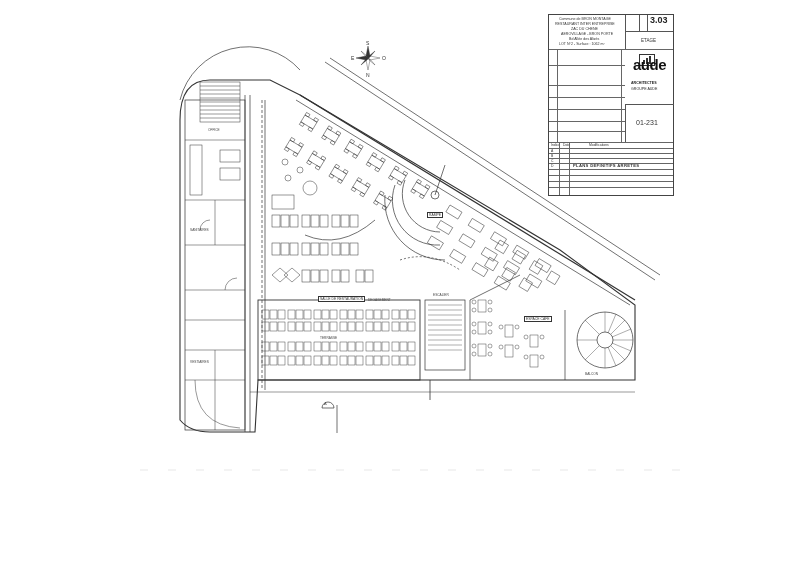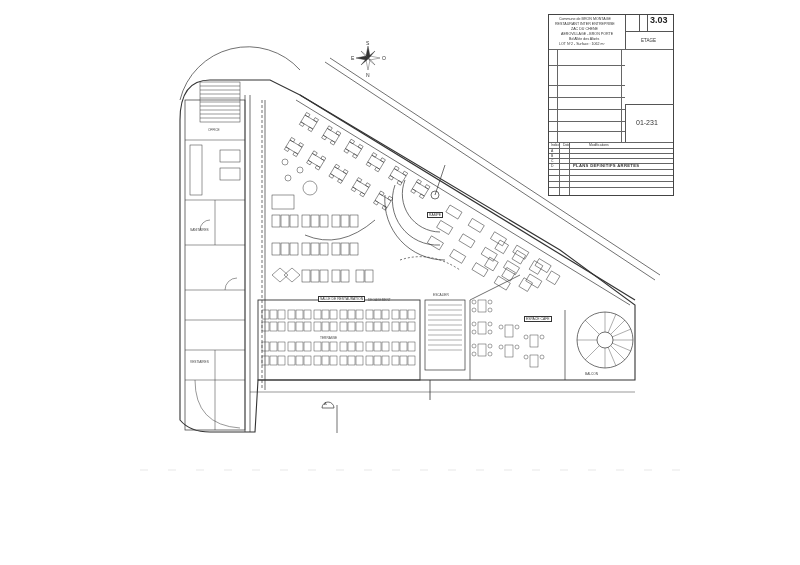--- a/index.html
+++ b/index.html
@@ -406,20 +406,30 @@
     <div class="txt" style="left:10px;top:27px;">LOT N°2 - Surface : 1062 m²</div>
   </div>
 
   <div style="position:absolute;left:76px;top:0;width:48px;height:16px;border-bottom:1px solid #555;">
     <div style="position:absolute;left:14px;top:0;width:1px;height:16px;background:#555;"></div>
     <div style="position:absolute;left:22px;top:0;width:1px;height:16px;background:#555;"></div>
     <span class="sheet-num" style="left:25px;top:3px;">3.03</span>
   </div>
   <span class="etage" style="left:92px;top:24px;">ETAGE</span>
 
+  <div style="position:absolute;left:76px;top:34px;width:48px;height:55px;border-top:1px solid #555;">
+    <div style="position:absolute;left:14px;top:4px;width:14px;height:10px;border:1px solid #333;">
+      <div style="position:absolute;left:3px;bottom:1px;width:2px;height:4px;background:#333;"></div>
+      <div style="position:absolute;left:6px;bottom:1px;width:2px;height:6px;background:#333;"></div>
+      <div style="position:absolute;left:9px;bottom:1px;width:2px;height:8px;background:#333;"></div>
+    </div>
+    <span class="logo" style="left:8px;top:13px;">aude</span>
+    <span class="logo-sub" style="left:6px;top:31px;">ARCHITECTES</span>
+    <span class="logo-sub" style="left:6px;top:37px;font-weight:normal;">GROUPE AUDE</span>
+  </div>
 
   <div style="position:absolute;left:76px;top:89px;width:48px;height:38px;border-top:1px solid #555;border-left:1px solid #555;">
     <span class="drawno" style="left:10px;top:16px;">01-231</span>
   </div>
 
   <div class="row" style="top:34px;"></div>
   <div class="row" style="top:50px;width:76px;"></div>
   <div class="row" style="top:70px;width:76px;"></div>
   <div class="row" style="top:82px;width:76px;"></div>
   <div class="row" style="top:94px;width:76px;"></div>

